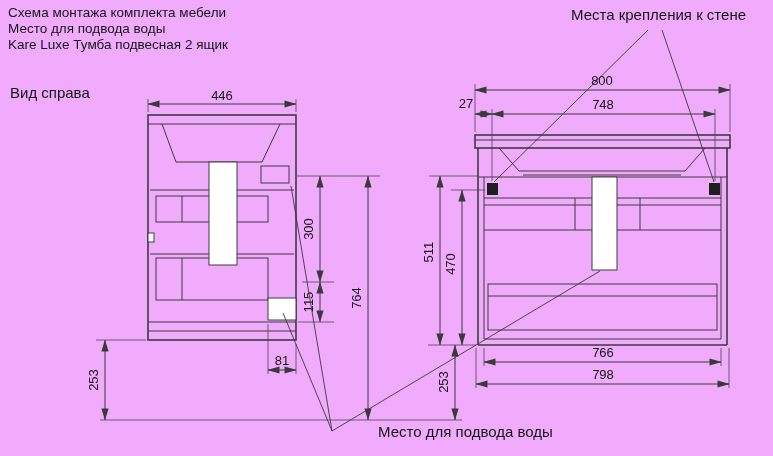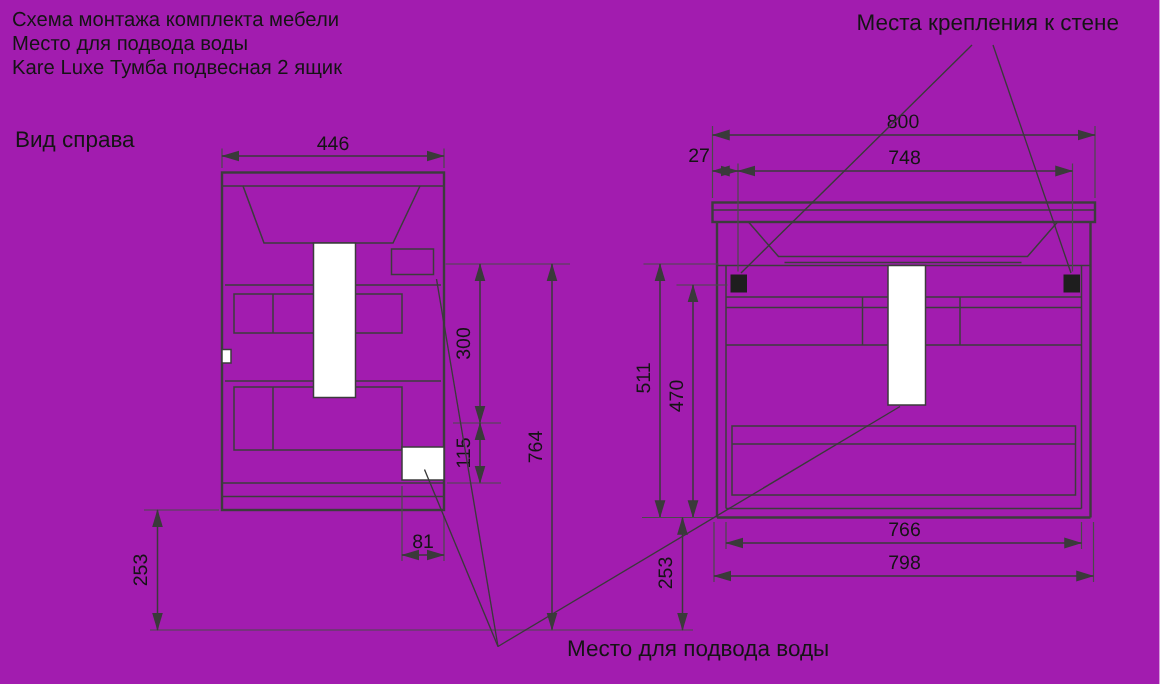--- a/index.html
+++ b/index.html
@@ -1,16 +1,16 @@
 <!DOCTYPE html>
 <html><head>
 <meta charset="utf-8">
 <style>
   html,body{margin:0;padding:0;background:#ffffff}
-  .wrap{width:773px;height:456px;background:#a21caf;position:relative;overflow:hidden;
+  .wrap{width:773px;height:456px;background:#f0abfc;position:relative;overflow:hidden;
         font-family:"Liberation Sans","DejaVu Sans",sans-serif}
   svg{display:block}
   svg text{font-family:"Liberation Sans","DejaVu Sans",sans-serif;fill:#141414}
   .hdr{font-size:13.5px}
   .lbl{font-size:15px}
   .dim{font-size:13px}
   .mid{text-anchor:middle}
   .s1{fill:none;stroke:#3c3c3c;stroke-width:1.6}
   .s2{fill:none;stroke:#3c3c3c;stroke-width:1}
   .fillw{fill:#ffffff}

